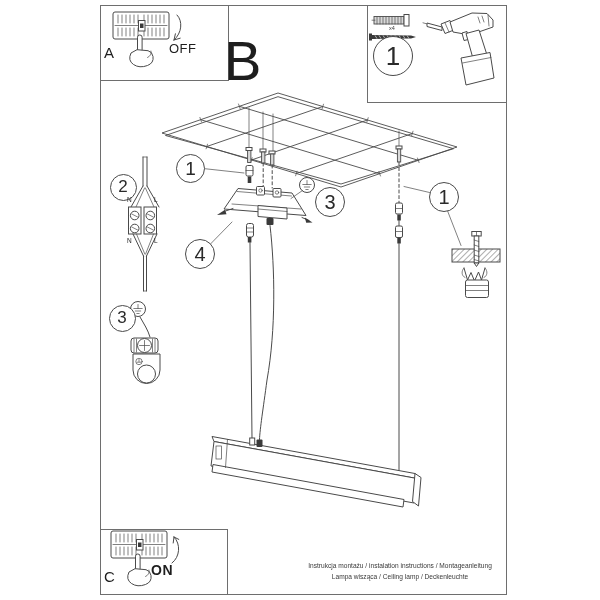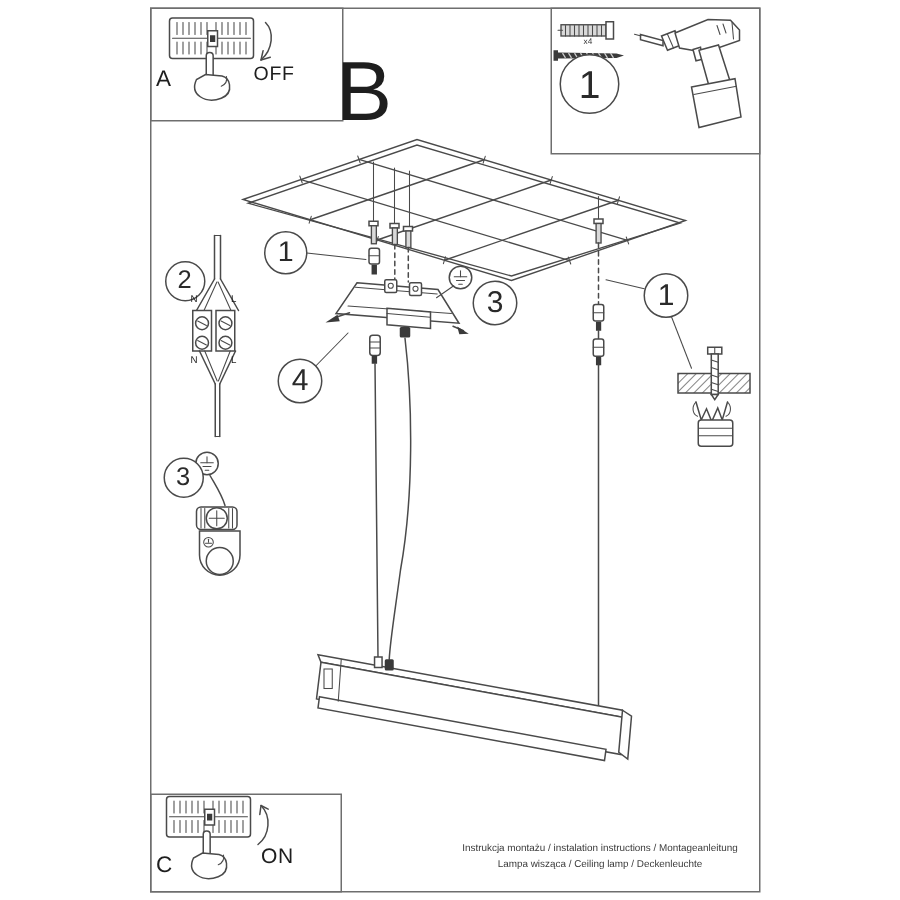--- a/index.html
+++ b/index.html
@@ -311,21 +311,21 @@
       <line x1="429.5" y1="192.5" x2="404" y2="186.5"></line>
       <line x1="447" y1="209.5" x2="461" y2="245.5"></line>
     </g>
   </svg>
 
   <span class="t" style="left:104px;top:45px;font-size:15px;">A</span>
   <span class="t" style="left:169px;top:42px;font-size:13px;letter-spacing:0.5px;">OFF</span>
   <span class="t" style="left:224px;top:33px;font-size:56px;">B</span>
   <span class="t" style="left:389px;top:26px;font-size:5.5px;color:#3a3a3a;">x4</span>
   <span class="t" style="left:104px;top:569px;font-size:15px;">C</span>
-  <span class="t" style="left:174px;top:563px;font-size:14px;letter-spacing:0.5px;">ON</span>
+  <span class="t" style="left:151px;top:563px;font-size:14px;letter-spacing:0.5px;font-weight:bold;">ON</span>
 
   <span class="circled" style="left:373px;top:36px;width:38px;height:38px;font-size:26px;">1</span>
   <span class="circled" style="left:176px;top:154px;width:27px;height:27px;font-size:19px;">1</span>
   <span class="circled" style="left:109.5px;top:173.5px;width:25px;height:25px;font-size:17px;">2</span>
   <span class="circled" style="left:108.5px;top:304.5px;width:25px;height:25px;font-size:17px;">3</span>
   <span class="circled" style="left:315px;top:187px;width:28px;height:28px;font-size:20px;">3</span>
   <span class="circled" style="left:185px;top:239px;width:28px;height:28px;font-size:20px;">4</span>
   <span class="circled" style="left:429px;top:182px;width:28px;height:28px;font-size:20px;">1</span>
 
   <span class="t" style="left:127px;top:197px;font-size:6.5px;">N</span>

